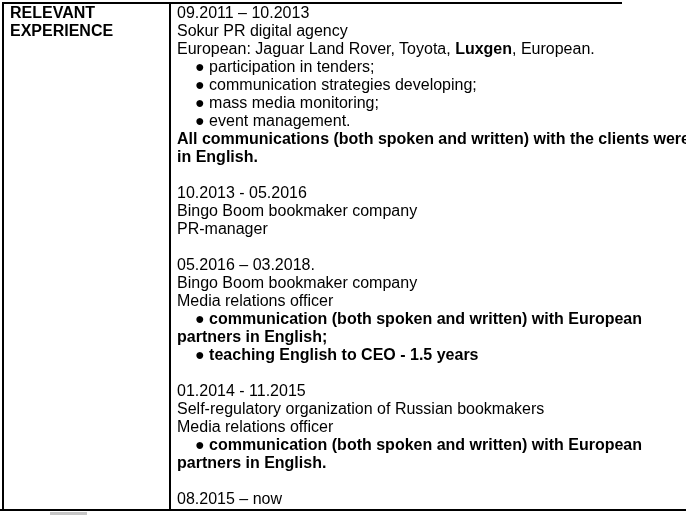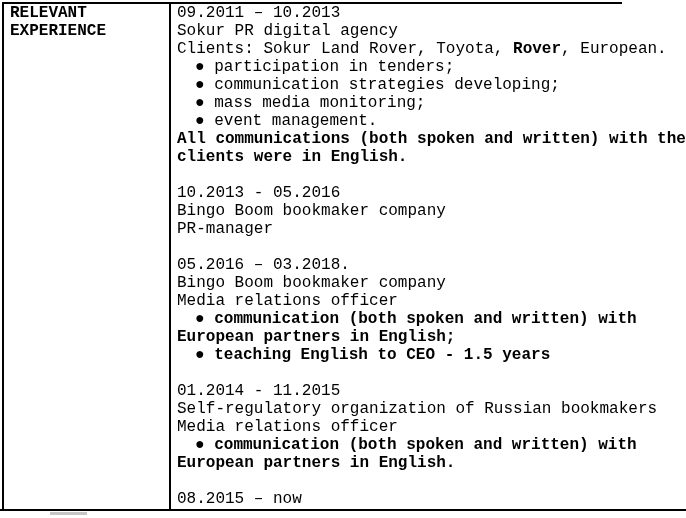--- a/index.html
+++ b/index.html
@@ -8,21 +8,21 @@
     width: 686px;
     height: 518px;
     overflow: hidden;
     background: #ffffff;
   }
   .page {
     position: relative;
     width: 686px;
     height: 518px;
     background: #ffffff;
-    font-family: Liberation Mono, monospace;
+    font-family: Liberation Sans, sans-serif;
     font-size: 16px;
     line-height: 18px;
     color: #000000;
   }
   .border { position: absolute; background: #000000; }
   .border-top    { left: 2px;   top: 2px;   width: 620px; height: 2px; }
   .border-left   { left: 2px;   top: 2px;   width: 2px;   height: 508px; }
   .border-divider{ left: 169px; top: 2px;   width: 2px;   height: 508px; }
   .border-bottom { left: 0px;   top: 509px; width: 686px; height: 2px; }
   .gray-bar {
@@ -48,21 +48,21 @@
   <div class="border border-bottom"></div>
   <div class="gray-bar"></div>
 
   <div class="cell header-cell">
     <div class="line bold">RELEVANT EXPERIENCE</div>
   </div>
 
   <div class="cell content-cell">
       <div class="line">09.2011 – 10.2013</div>
       <div class="line">Sokur PR digital agency</div>
-      <div class="line"><span>Clients: Sokur Land Rover, Toyota, </span><span class="bold">Rover</span><span>, European.</span></div>
+      <div class="line"><span>European: Jaguar Land Rover, Toyota, </span><span class="bold">Luxgen</span><span>, European.</span></div>
       <div class="line bullet">● participation in tenders;</div>
       <div class="line bullet">● communication strategies developing;</div>
       <div class="line bullet">● mass media monitoring;</div>
       <div class="line bullet">● event management.</div>
       <div class="line bold">All communications (both spoken and written) with the clients were in English.</div>
       <div class="line">&nbsp;</div>
       <div class="line">10.2013 - 05.2016</div>
       <div class="line">Bingo Boom bookmaker company</div>
       <div class="line">PR-manager</div>
       <div class="line">&nbsp;</div>

